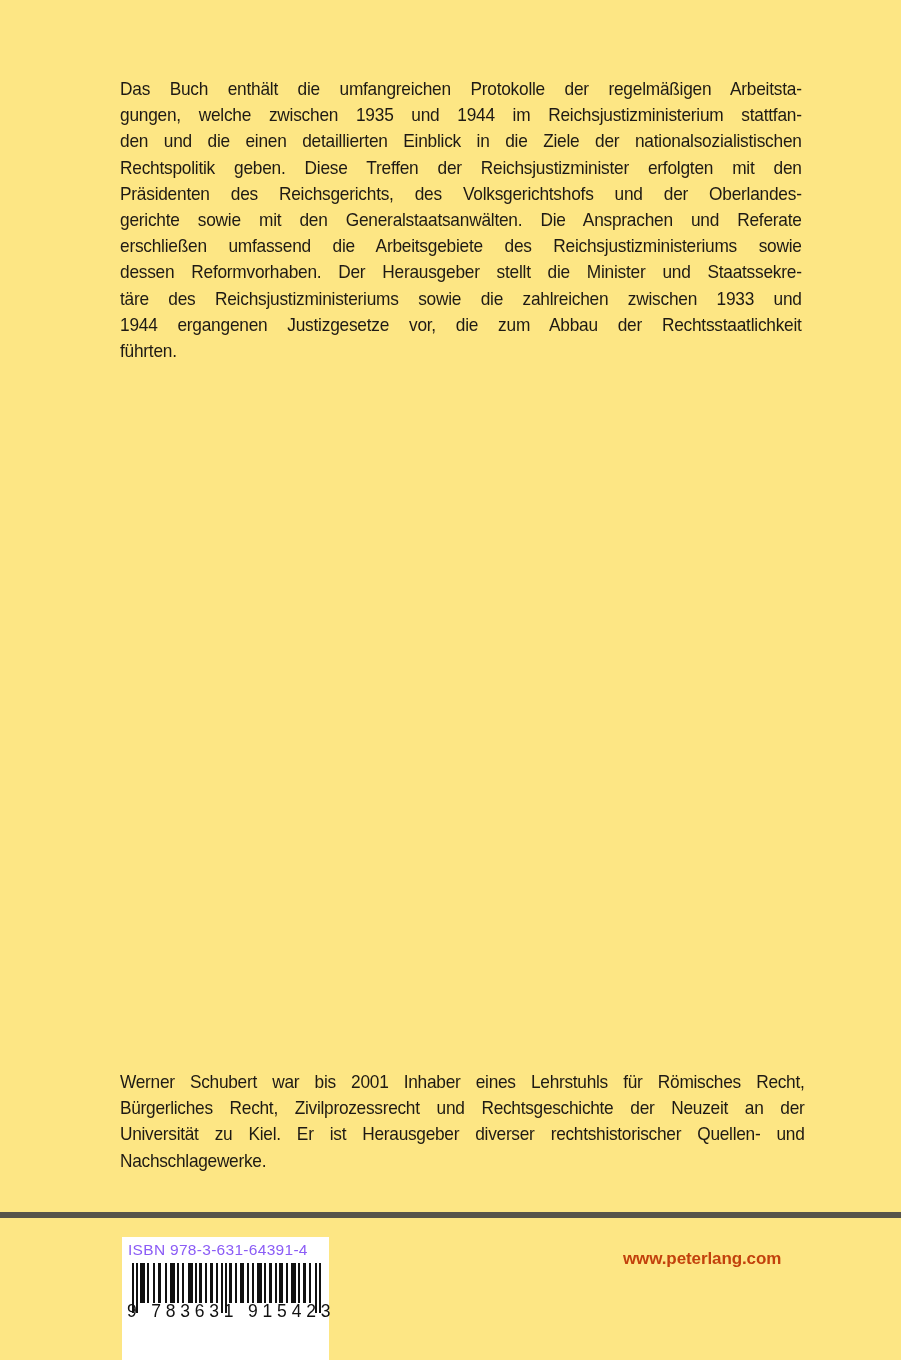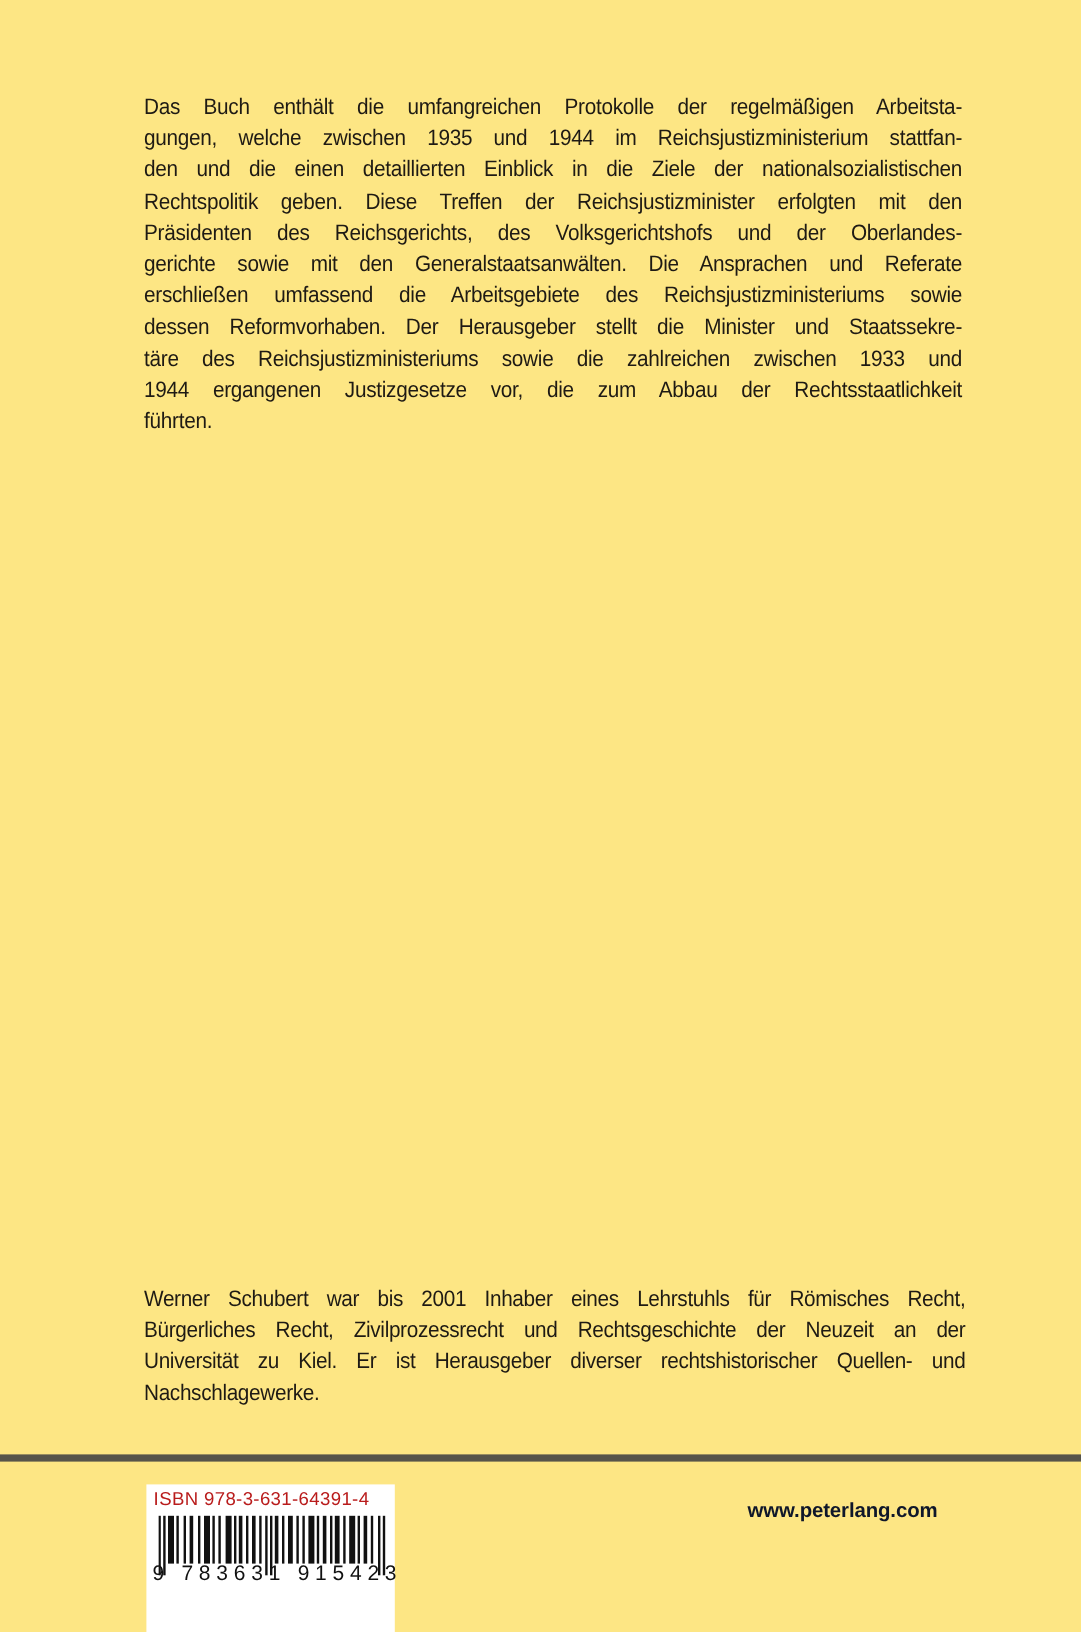--- a/index.html
+++ b/index.html
@@ -45,37 +45,37 @@
     background: #57544a;
   }
   .barcode-box {
     position: absolute; left: 122px; top: 1237px;
     width: 207px; height: 123px;
     background: #ffffff;
   }
   .isbn-text {
     position: absolute; left: 6px; top: 4px;
     font-size: 15.5px; letter-spacing: 0.3px;
-    color: #b91c1c;
+    color: #8b5cf6;
     white-space: nowrap;
   }
   .bars {
     position: absolute; left: 10px; top: 26px;
     width: 192px; height: 50px;
   }
   .barcode-digits {
     position: absolute; left: 5px; top: 64px;
     font-size: 17.5px; letter-spacing: 4.8px;
     color: #111; white-space: nowrap;
     font-family: "Liberation Sans", sans-serif;
   }
   .url {
     position: absolute; left: 623px; top: 1249px;
     font-size: 17px; font-weight: bold;
-    color: #0f172a;
+    color: #c2410c;
     letter-spacing: -0.1px;
   }
 </style>
 </head>
 <body>
 
 <div class="blurb">
   <span class="line">Das Buch enthält die umfangreichen Protokolle der regelmäßigen Arbeitsta-</span>
   <span class="line">gungen, welche zwischen 1935 und 1944 im Reichsjustizministerium stattfan-</span>
   <span class="line">den und die einen detaillierten Einblick in die Ziele der nationalsozialistischen</span>

